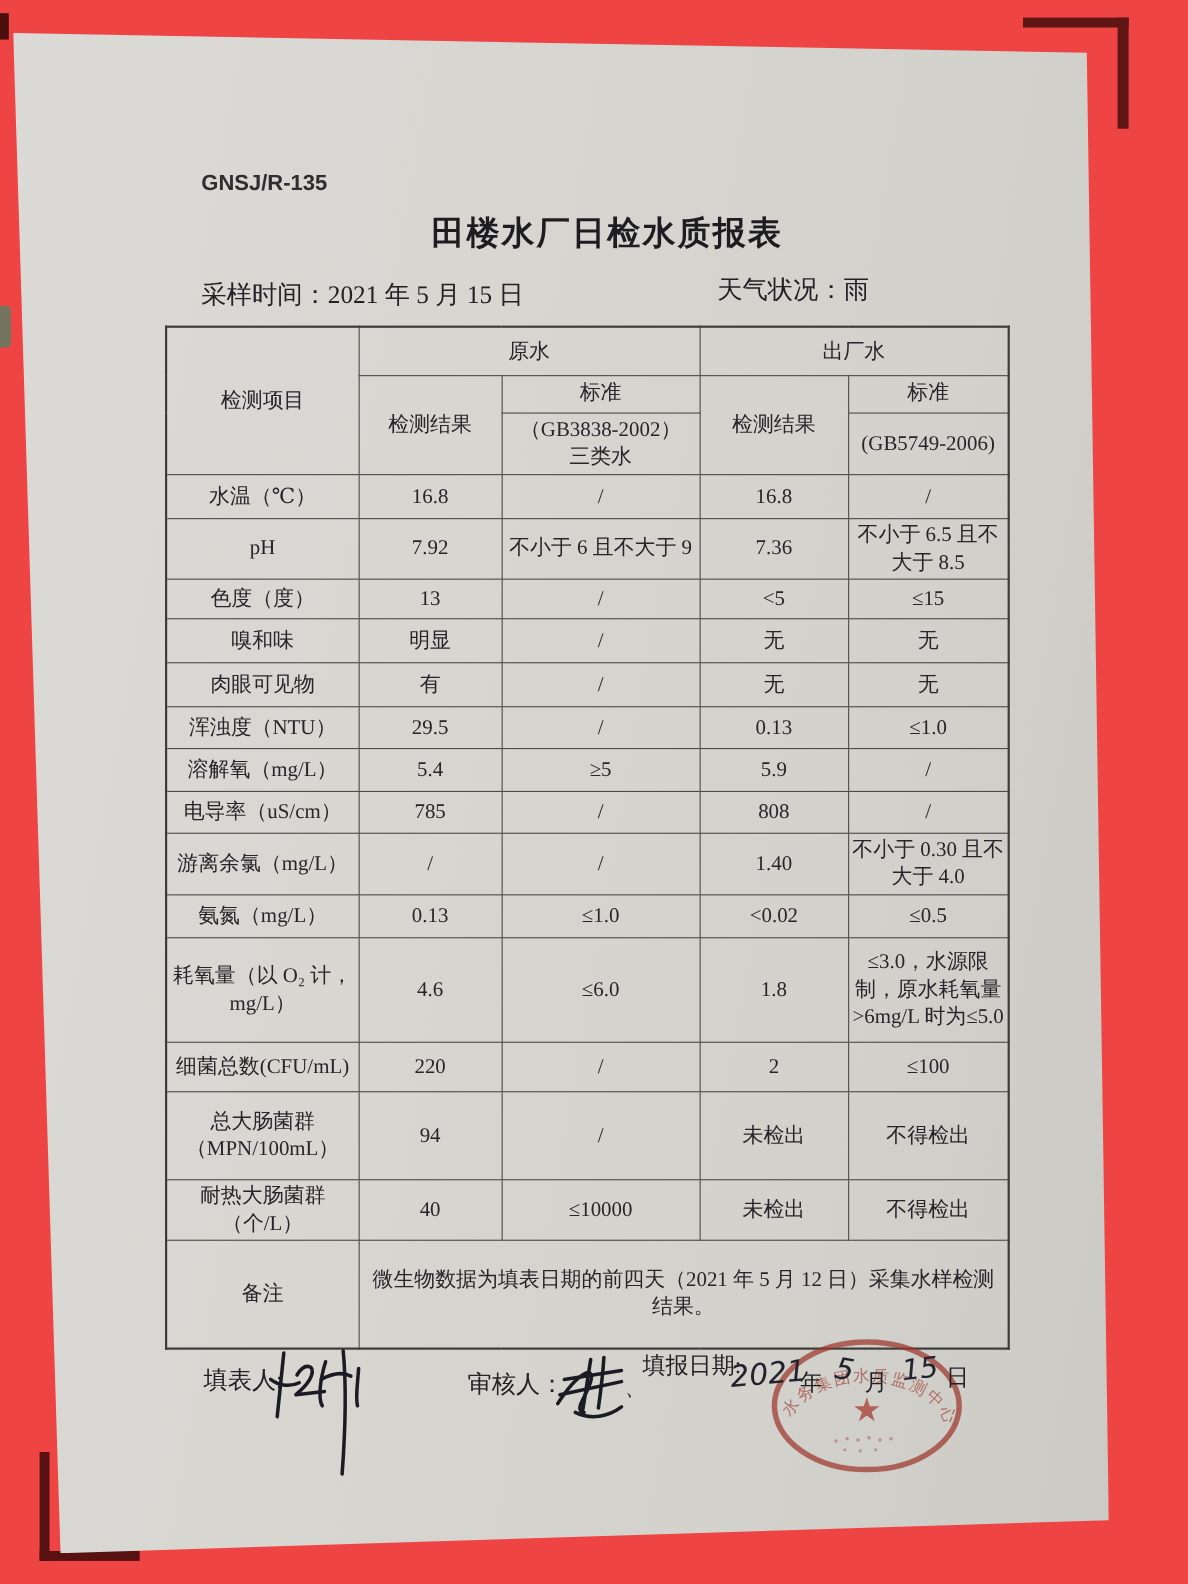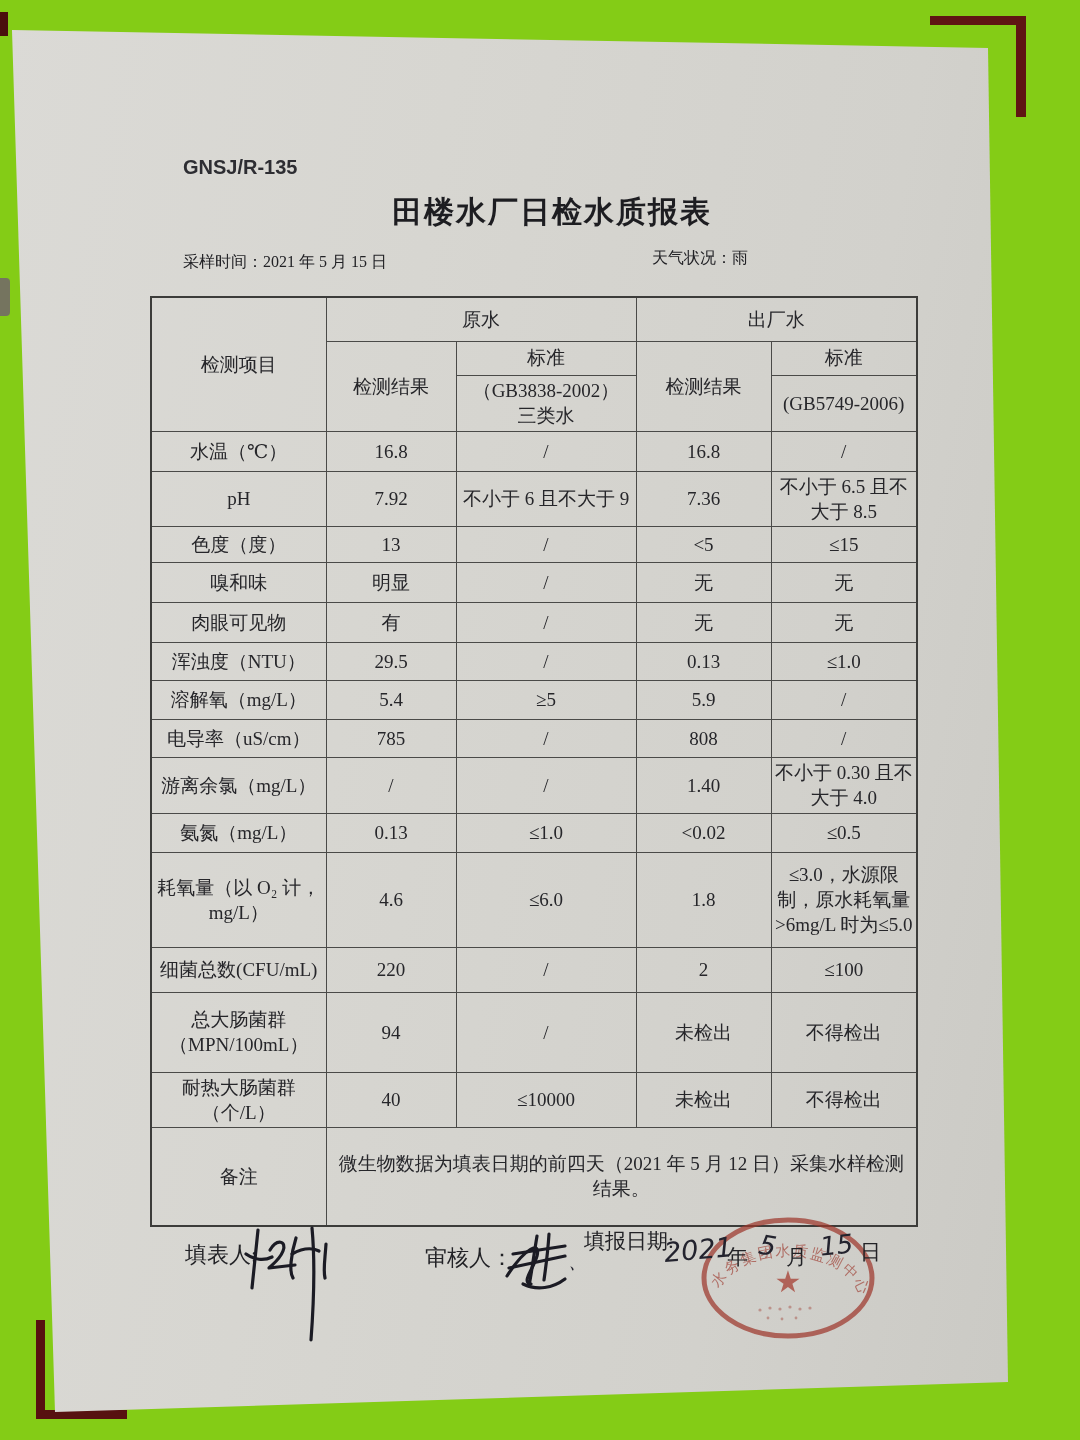--- a/index.html
+++ b/index.html
@@ -1,33 +1,33 @@
 <!DOCTYPE html>
 <html><head>
 <meta charset="utf-8">
 <style>
   html,body{margin:0;padding:0;background:#000;}
-  .stage{position:relative;width:1080px;height:1440px;background:#84cc16;overflow:hidden;
+  .stage{position:relative;width:1080px;height:1440px;background:#ef4444;overflow:hidden;
          font-family:"Liberation Serif","DejaVu Serif",serif;}
   
   .mark-tr{position:absolute;left:930px;top:16px;width:86px;height:92px;
            border-top:9px solid #5f1513;border-right:10px solid #5f1513;}
   .mark-bl{position:absolute;left:36px;top:1320px;width:82px;height:90px;
            border-left:9px solid #571110;border-bottom:9px solid #571110;}
   .mark-tl{position:absolute;left:0;top:12px;width:8px;height:24px;background:#4a0f0d;}
   .blob-left{position:absolute;left:0;top:278px;width:10px;height:38px;background:#75745f;border-radius:0 4px 4px 0;}
   
   .paper{position:absolute;inset:0;
          background:linear-gradient(100deg,#dbdad6 0%,#d7d6d1 35%,#d2d1cc 70%,#c9c8c3 100%);
          clip-path:polygon(12px 30px,988px 48px,1008px 1382px,55px 1412px);}
   .form-code{position:absolute;left:183px;top:156px;font-family:"Liberation Sans","DejaVu Sans",sans-serif;
              font-weight:bold;font-size:20px;color:#2d2d32;}
   .title{position:absolute;left:202px;top:192px;width:700px;margin:0;text-align:center;
          font-size:30px;font-weight:bold;letter-spacing:2px;color:#1d1d21;}
-  .meta{position:absolute;font-size:16px;color:#222226;white-space:nowrap;}
+  .meta{position:absolute;font-size:23px;color:#222226;white-space:nowrap;}
   .meta-sample{left:183px;top:252px;}
   .meta-weather{left:652px;top:248px;}
   table.report{position:absolute;left:150px;top:296px;width:766px;border-collapse:collapse;
                table-layout:fixed;font-size:19px;color:#26262a;border:2.5px solid #3c3c3a;}
   table.report td{border:1.6px solid #4a4a48;text-align:center;vertical-align:middle;
                   padding:2px 3px;line-height:1.32;}
   td.item-cell{padding:2px 6px;}
   .std-sub{line-height:1.35;}
   td.remark-text-cell{text-align:left;padding:10px 14px;line-height:1.55;}
   .footer{position:absolute;left:150px;top:1222px;width:800px;height:210px;}

